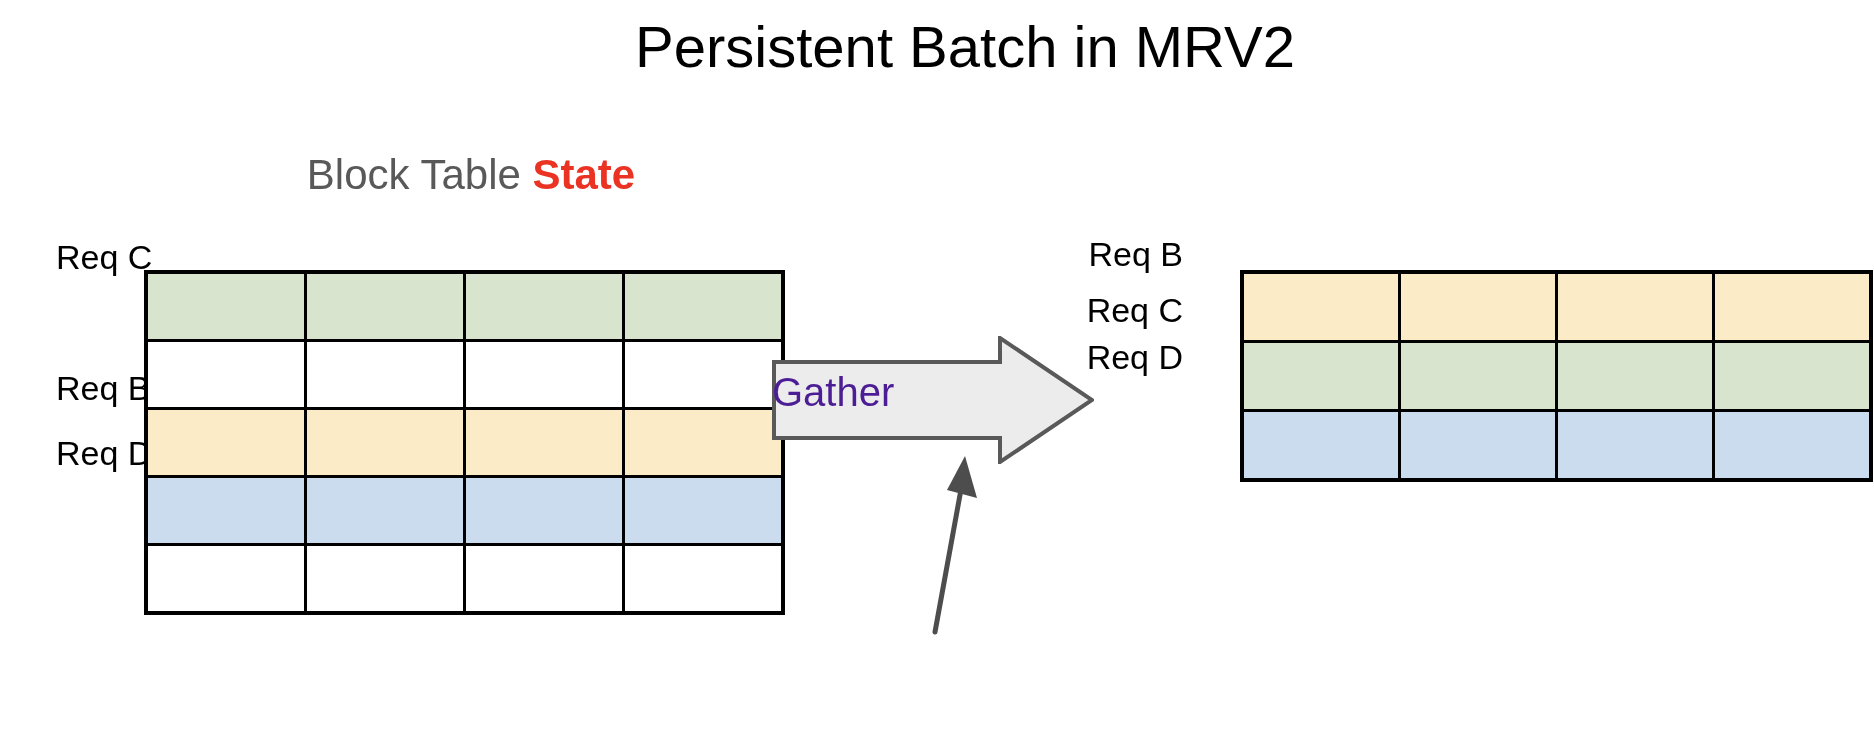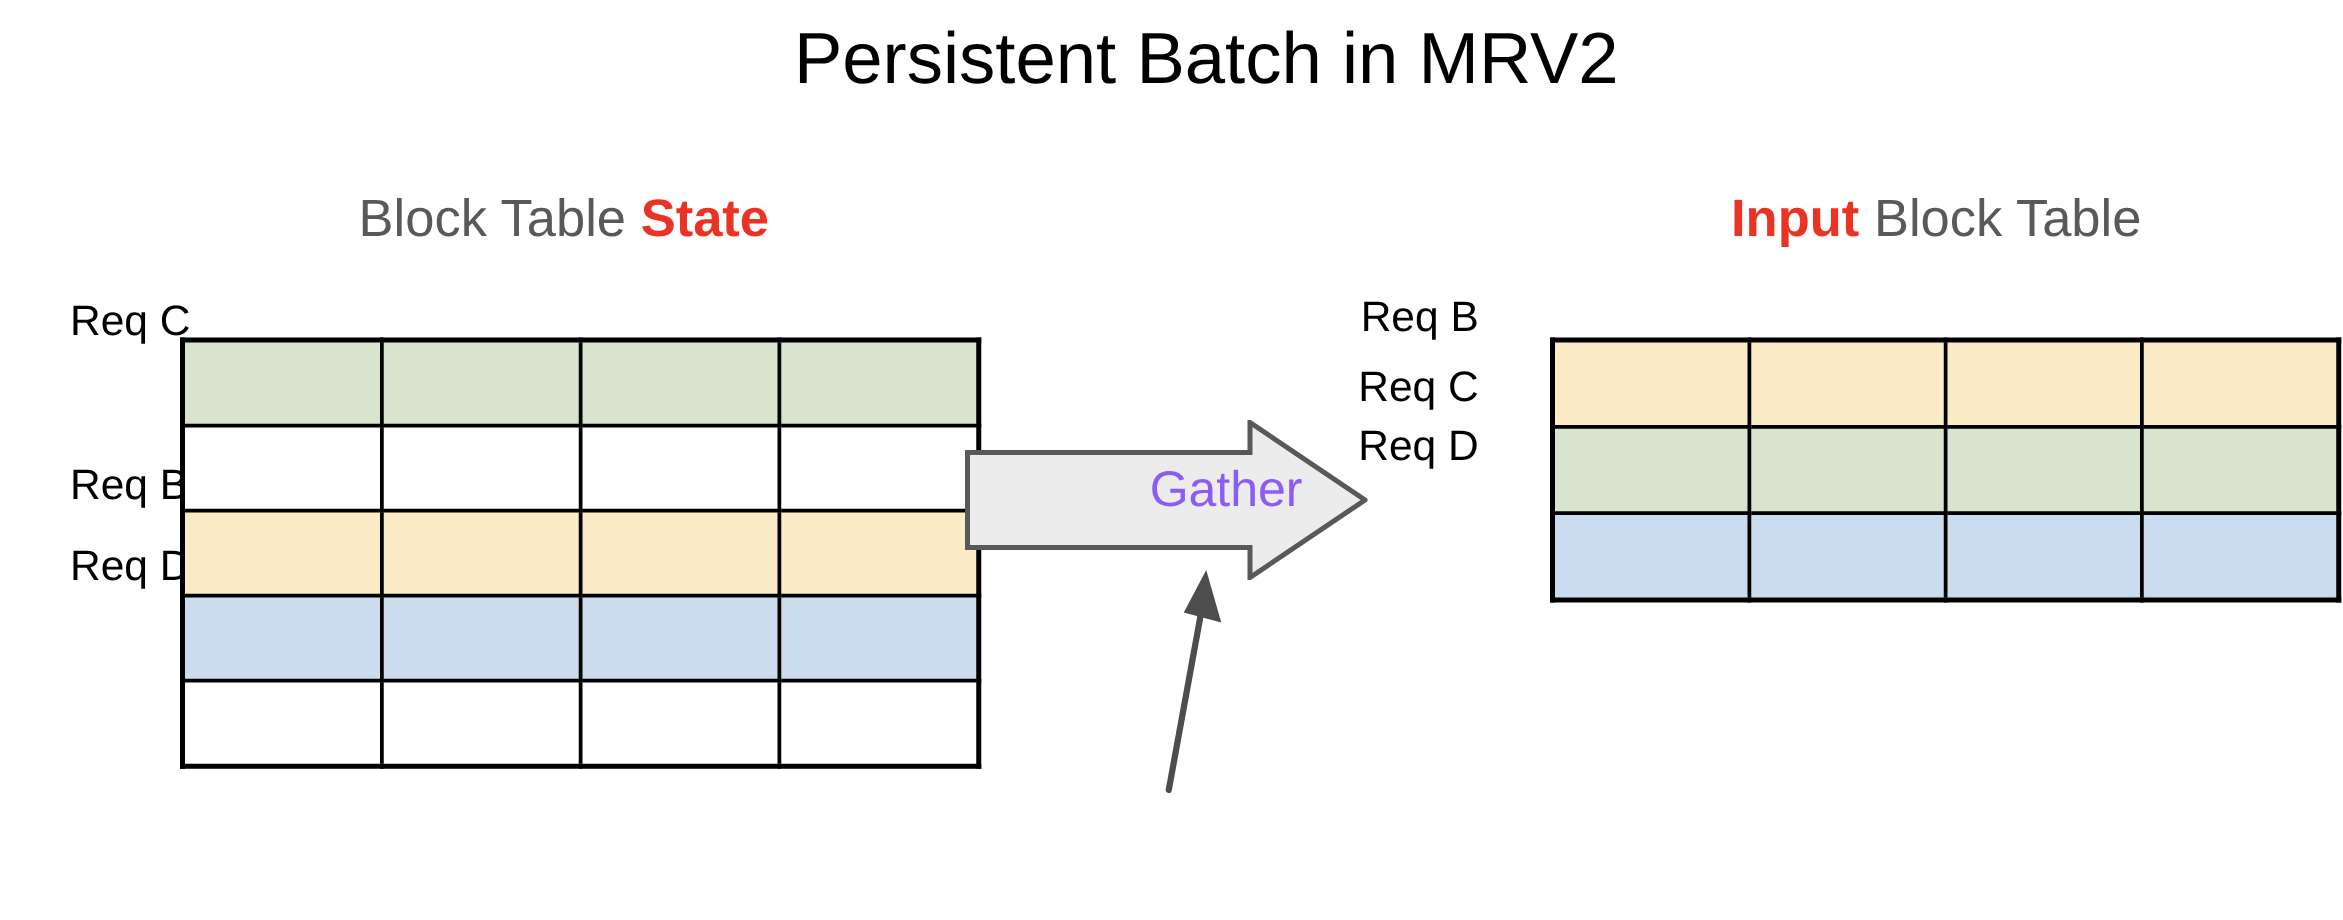--- a/index.html
+++ b/index.html
@@ -41,21 +41,21 @@
     font-size: 42px;
     font-weight: 400;
     color: #595959;
     white-space: nowrap;
     line-height: 1.1;
   }
   .section-heading .accent {
     color: #ea3323;
     font-weight: bold;
   }
-  #heading-left  { left: 136px;  top: 152px; width: 630px; text-align: center; }
+  #heading-left  { left: 156px;  top: 152px; width: 630px; text-align: center; }
   #heading-right { left: 1240px; top: 152px; width: 618px; text-align: center; }
 
   
   .block-table {
     position: absolute;
     border-collapse: collapse;
     table-layout: fixed;
     border: 4px solid #000000;
     background: #ffffff;
   }
@@ -95,23 +95,23 @@
     left: 772px;
     top: 336px;
     width: 322px;
     height: 128px;
   }
   #gather-label {
     position: absolute;
     left: 772px;
     top: 370px;
     width: 270px;
-    text-align: right;
+    text-align: left;
     font-size: 40px;
-    color: #8b5cf6;
+    color: #4c1d95;
     white-space: nowrap;
     line-height: 1.1;
   }
 
   
   #pointer-arrow {
     position: absolute;
     left: 905px;
     top: 450px;
     width: 110px;
@@ -185,23 +185,20 @@
     <polygon points="2,26 228,26 228,2 320,64 228,126 228,102 2,102" fill="#ececec" stroke="#595959" stroke-width="4" stroke-linejoin="miter"></polygon>
   </svg>
   <div id="gather-label">Gather</div>
 
   <svg id="pointer-arrow" viewBox="0 0 110 200">
     <line x1="30" y1="182" x2="57" y2="34" stroke="#4d4d4d" stroke-width="5" stroke-linecap="round"></line>
     <polygon points="60,6 72,48 42,40" fill="#4d4d4d"></polygon>
   </svg>
 
 
-  <div class="section-heading" id="heading-right">
-    <span class="accent">Input</span><span> Block Table</span>
-  </div>
 
   <div class="row-label right-align" style="left:900px; top:237px; width:235px;">Req B</div>
   <div class="row-label right-align" style="left:900px; top:293px; width:235px;">Req C</div>
   <div class="row-label right-align" style="left:900px; top:340px; width:235px;">Req D</div>
 
   <table class="block-table" id="table-input">
     <tbody>
       <tr>
         <td style="background:#fbecc7"></td>
         <td style="background:#fbecc7"></td>

